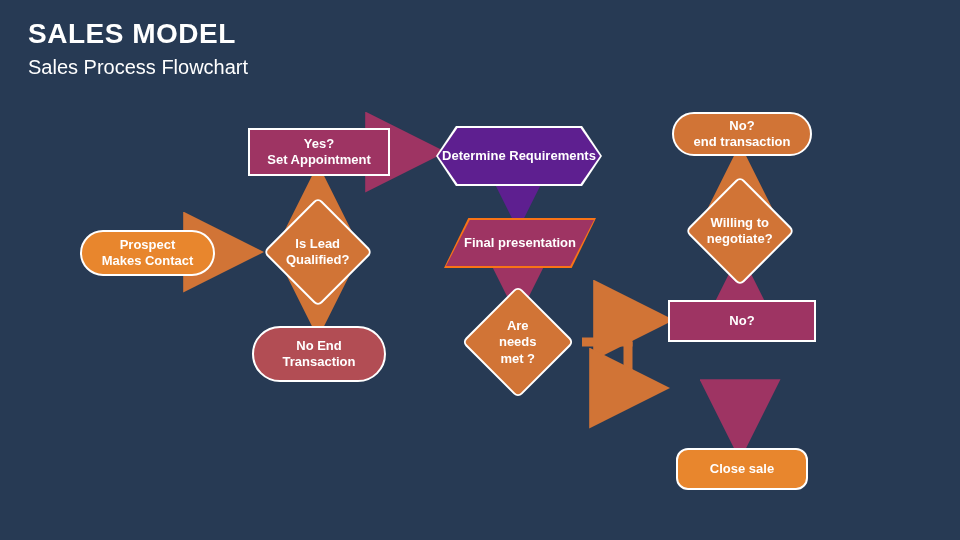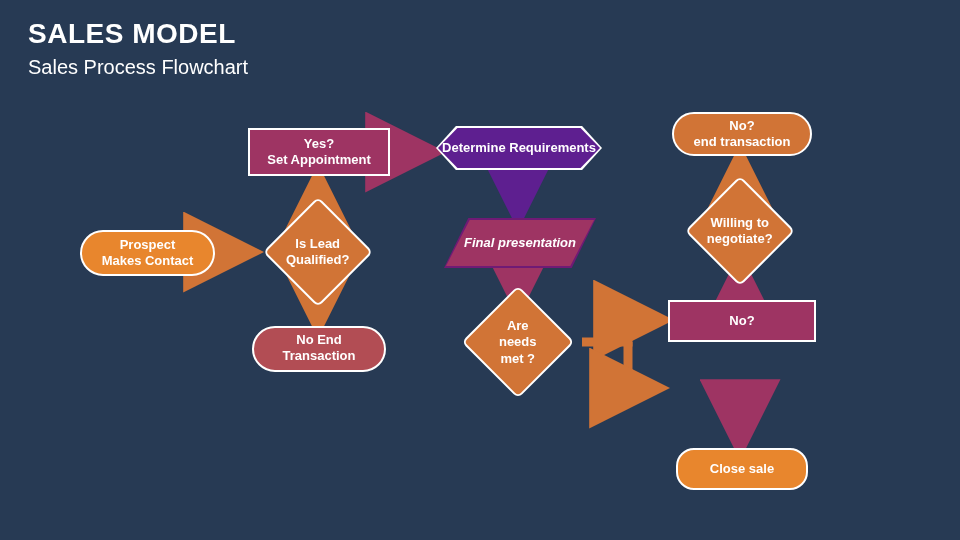--- a/index.html
+++ b/index.html
@@ -72,24 +72,23 @@
   
   svg.arrows {
     position: absolute; top: 0; left: 0;
     width: 960px; height: 540px;
     pointer-events: none;
   }
 
   
   .para-wrap {
     position: absolute;
-    background: #701a75;
+    background: #f97316;
     padding: 2px;
     clip-path: polygon(16% 0, 100% 0, 84% 100%, 0 100%);
-    font-style: italic;
   }
   .para-inner {
     width: 100%;
     height: 100%;
     clip-path: polygon(16% 0, 100% 0, 84% 100%, 0 100%);
     display: flex;
     align-items: center;
     justify-content: center;
     text-align: center;
     font-size: 13px;
@@ -161,25 +160,25 @@
   </div>
 
   <div class="node diamond c-orange2" style="left:279px; top:213px; width:78px; height:78px;">
     <span>Is Lead Qualified?</span>
   </div>
 
   <div class="node rect-sharp c-plum" style="left:248px; top:128px; width:142px; height:48px;">
     <span>Yes?<br>Set Appointment</span>
   </div>
 
-  <div class="node pill c-brick" style="left:252px; top:326px; width:134px; height:46px;align-items:flex-end;">
+  <div class="node pill c-brick" style="left:252px; top:326px; width:134px; height:56px;">
     <span>No End Transaction</span>
   </div>
 
-  <div class="hex-wrap" style="left:436px; top:126px; width:166px; height:44px;">
+  <div class="hex-wrap" style="left:436px; top:126px; width:166px; height:60px;">
     <div class="hex-inner c-purple">
       <span>Determine Requirements</span>
     </div>
   </div>
 
   <div class="para-wrap" style="left:444px; top:218px; width:152px; height:50px;">
     <div class="para-inner c-plum">
       <span>Final presentation</span>
     </div>
   </div>
@@ -194,17 +193,17 @@
 
 
   <div class="node diamond c-orange2" style="left:701px; top:192px; width:78px; height:78px;">
     <span>Willing to negotiate?</span>
   </div>
 
   <div class="node pill c-orange2" style="left:672px; top:112px; width:140px; height:44px;">
     <span>No?<br>end transaction</span>
   </div>
 
-  <div class="node rect c-orange" style="left:676px; top:448px; width:132px; height:42px; border-radius:18px;">
+  <div class="node rect c-orange" style="left:676px; top:448px; width:132px; height:42px; border-radius:12px;">
     <span>Close sale</span>
   </div>
 
 </div>
 
 </body></html>

